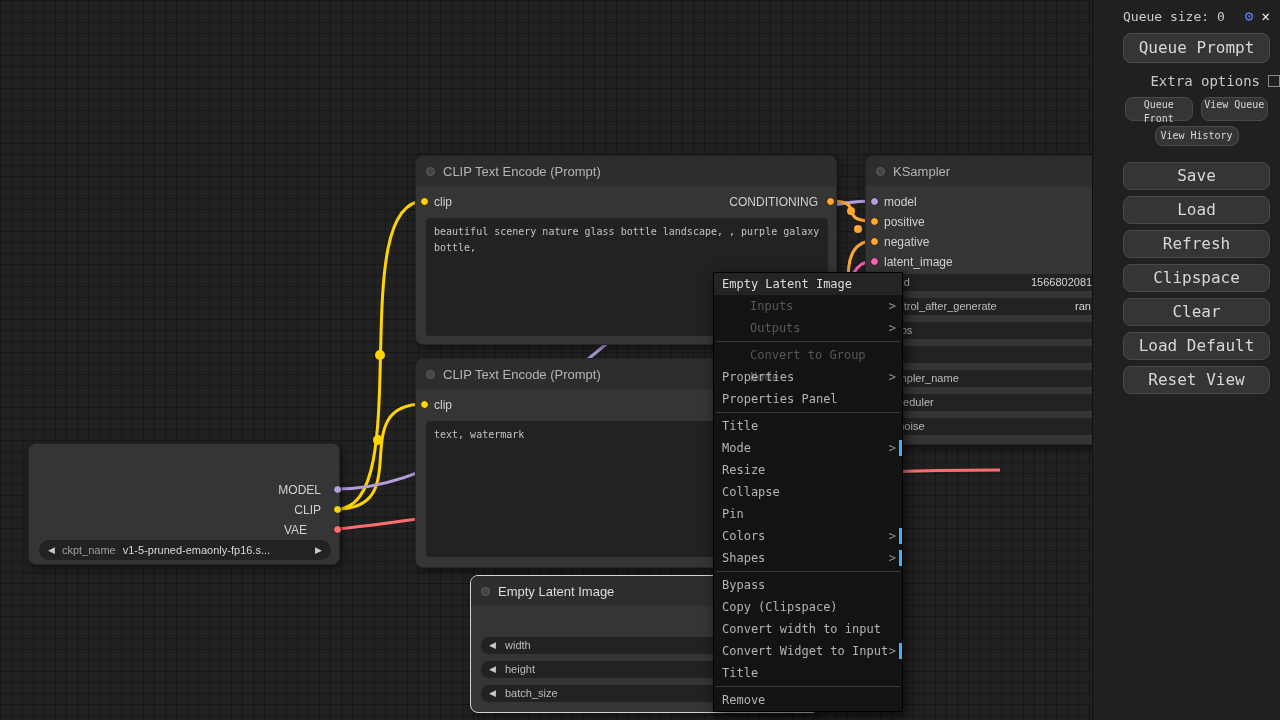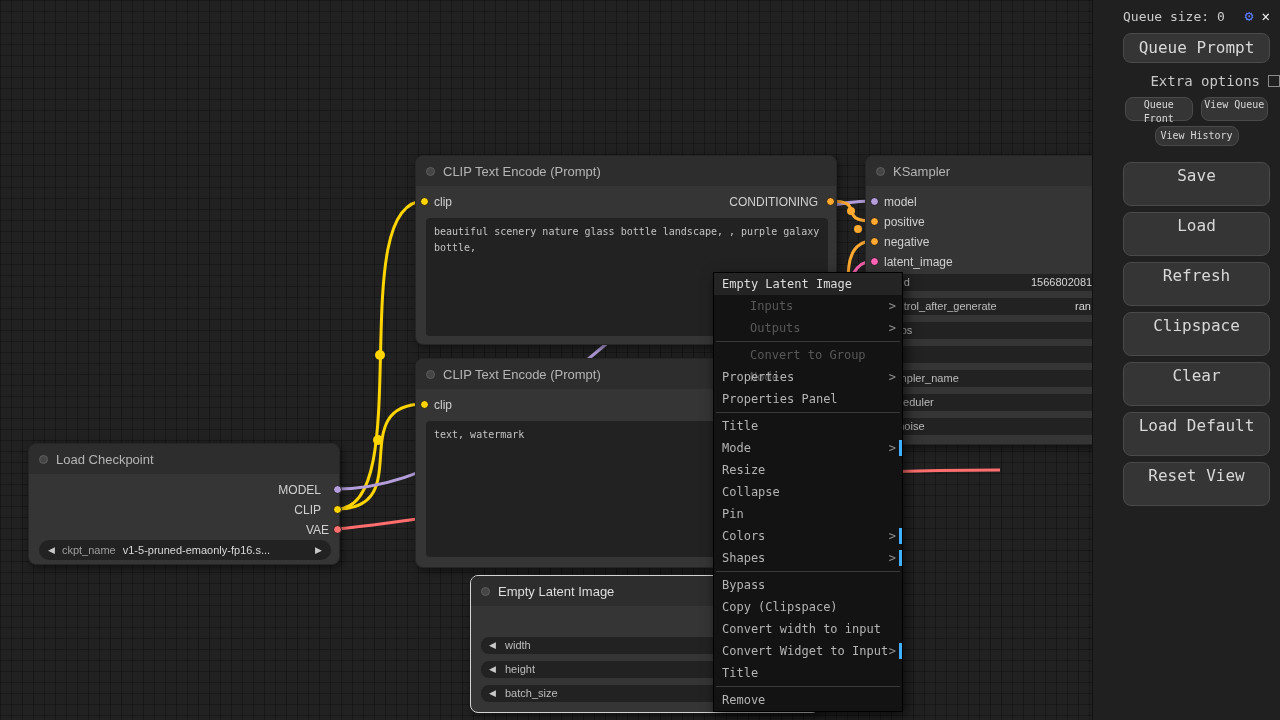--- a/index.html
+++ b/index.html
@@ -62,21 +62,21 @@
   .btn { display:block; background:#353535; border:1px solid #4a4a4a; border-radius:8px;
          color:#d8d8d8; text-align:center; font-family:inherit; }
   .btn-qp { margin:6px 10px 0; height:30px; line-height:28px; font-size:16px; }
   .extra { display:flex; align-items:center; justify-content:flex-end; gap:8px; margin-top:10px;
            font-size:14px; color:#c7c7c7; }
   .chk { width:12px; height:12px; border:1px solid #8a8a8a; background:#202020; }
   .sb-small { display:flex; gap:8px; margin:8px 12px 0; }
   .btn-sm { flex:1; font-size:10px; height:24px; line-height:14px; border-radius:8px; }
   .btn-vh { width:84px; margin:5px auto 0; font-size:10px; line-height:12px; padding:3px 0; }
   .sb-list { margin-top:16px; }
-  .btn-big { margin:6px 10px; height:44px; line-height:26px; font-size:16px; }
+  .btn-big { margin:6px 10px; height:28px; line-height:26px; font-size:16px; }
 </style>
 </head>
 <body>
 
 <div class="canvas"></div>
 
 <svg class="wires" width="1280" height="720" viewBox="0 0 1280 720">
   <path d="M 337 509 C 417 509 344 201 424 201" stroke="#FFD500" stroke-width="3" fill="none"></path>
   <path d="M 337 509 C 417 509 344 404 424 404" stroke="#FFD500" stroke-width="3" fill="none"></path>
   <path d="M 337 489 C 530 489 680 201 873 201" stroke="#B39DDB" stroke-width="3" fill="none"></path>
@@ -84,27 +84,23 @@
   <path d="M 830 201 C 868 201 835 221 873 221" stroke="#FFA931" stroke-width="3" fill="none"></path>
   <path d="M 830 404 C 895 404 810 241 873 241" stroke="#FFA931" stroke-width="3" fill="none"></path>
   <path d="M 805 615 C 900 615 795 261 873 261" stroke="#FF64B4" stroke-width="3" fill="none"></path>
   <circle cx="380" cy="355" r="5" fill="#FFD500"></circle>
   <circle cx="378" cy="440" r="5" fill="#FFD500"></circle>
   <circle cx="851" cy="211" r="4" fill="#FFA931"></circle>
   <circle cx="858" cy="229" r="4" fill="#FFA931"></circle>
 </svg>
 
 <div class="node" style="left:28px;top:443px;width:312px;height:122px;">
-  <div class="ntitle">
-    <span class="cdot"></span>
-    <span>Load Checkpoint</span>
-  </div>
   <span class="slabel" style="right:18px;top:39px;">MODEL</span>
   <span class="slabel" style="right:18px;top:59px;">CLIP</span>
-  <span class="slabel" style="right:10px;top:79px;">VAE</span>
+  <span class="slabel" style="right:32px;top:79px;">VAE</span>
   <span class="dot" style="left:304px;top:41px;background:#B39DDB;"></span>
   <span class="dot" style="left:304px;top:61px;background:#FFD500;"></span>
   <span class="dot" style="left:304px;top:81px;background:#FF6E6E;"></span>
   <div class="combo" style="left:10px;top:96px;width:292px;">
     <span class="ca">◀</span>
     <span class="cl">ckpt_name</span>
     <span class="cv">v1-5-pruned-emaonly-fp16.s...</span>
     <span class="ca">▶</span>
   </div>
 </div>

